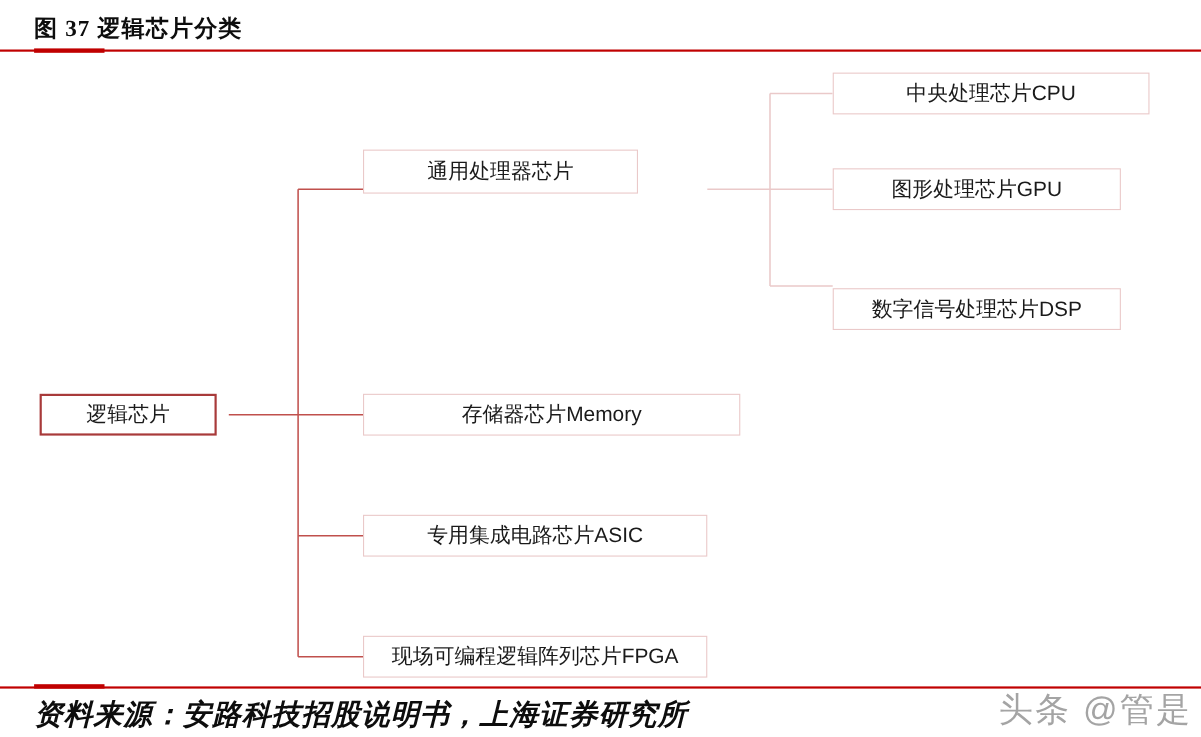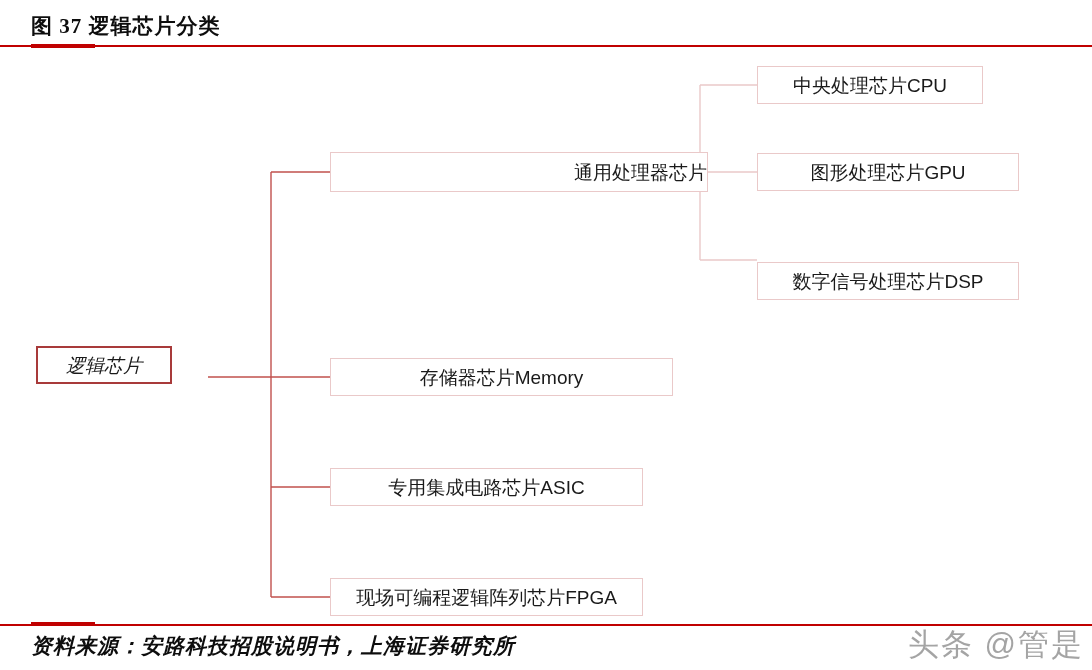--- a/index.html
+++ b/index.html
@@ -49,21 +49,21 @@
   .footer-rule-thick { top: 622px; }
 
   
   .source-note {
     position: absolute;
     left: 31px;
     top: 632px;
     font-family: "Liberation Serif", "DejaVu Serif", serif;
     font-weight: bold;
     font-style: italic;
-    font-size: 21px;
+    font-size: 26px;
     letter-spacing: 1px;
     white-space: nowrap;
     color: #0d0d0d;
   }
   .watermark {
     position: absolute;
     right: 8px;
     top: 624px;
     font-family: "Liberation Sans", "DejaVu Sans", sans-serif;
     font-weight: normal;
@@ -129,41 +129,41 @@
     <line x1="271" y1="437" x2="330" y2="437" stroke="#c0504d" stroke-width="1.4"></line>
     <line x1="271" y1="547" x2="330" y2="547" stroke="#c0504d" stroke-width="1.4"></line>
 
     <line x1="643" y1="122" x2="700" y2="122" stroke="#eac9c9" stroke-width="1.4"></line>
     <line x1="700" y1="35" x2="700" y2="210" stroke="#eac9c9" stroke-width="1.4"></line>
     <line x1="700" y1="35" x2="757" y2="35" stroke="#eac9c9" stroke-width="1.4"></line>
     <line x1="700" y1="122" x2="757" y2="122" stroke="#eac9c9" stroke-width="1.4"></line>
     <line x1="700" y1="210" x2="757" y2="210" stroke="#eac9c9" stroke-width="1.4"></line>
   </svg>
 
-  <div class="node root" style="left:36px; top:296px; width:136px; height:38px;font-style:italic;">
+  <div class="node root" style="left:36px; top:308px; width:161px; height:38px;">
     <span>逻辑芯片</span>
   </div>
 
-  <div class="node level2" style="left:330px; top:102px; width:378px; height:40px;justify-content:flex-end;">
+  <div class="node level2" style="left:330px; top:86px; width:250px; height:40px;">
     <span>通用处理器芯片</span>
   </div>
 
   <div class="node level2" style="left:330px; top:308px; width:343px; height:38px;">
     <span>存储器芯片Memory</span>
   </div>
 
   <div class="node level2" style="left:330px; top:528px; width:313px; height:38px;">
     <span>现场可编程逻辑阵列芯片FPGA</span>
   </div>
 
   <div class="node level2" style="left:330px; top:418px; width:313px; height:38px;">
     <span>专用集成电路芯片ASIC</span>
   </div>
 
-  <div class="node level3" style="left:757px; top:16px; width:226px; height:38px;text-align:center;">
+  <div class="node level3" style="left:757px; top:16px; width:288px; height:38px;text-align:center;">
     <span>中央处理芯片CPU</span>
   </div>
 
   <div class="node level3" style="left:757px; top:103px; width:262px; height:38px;">
     <span>图形处理芯片GPU</span>
   </div>
 
   <div class="node level3" style="left:757px; top:191px; width:262px; height:38px;margin-top:21px;">
     <span>数字信号处理芯片DSP</span>
   </div>

